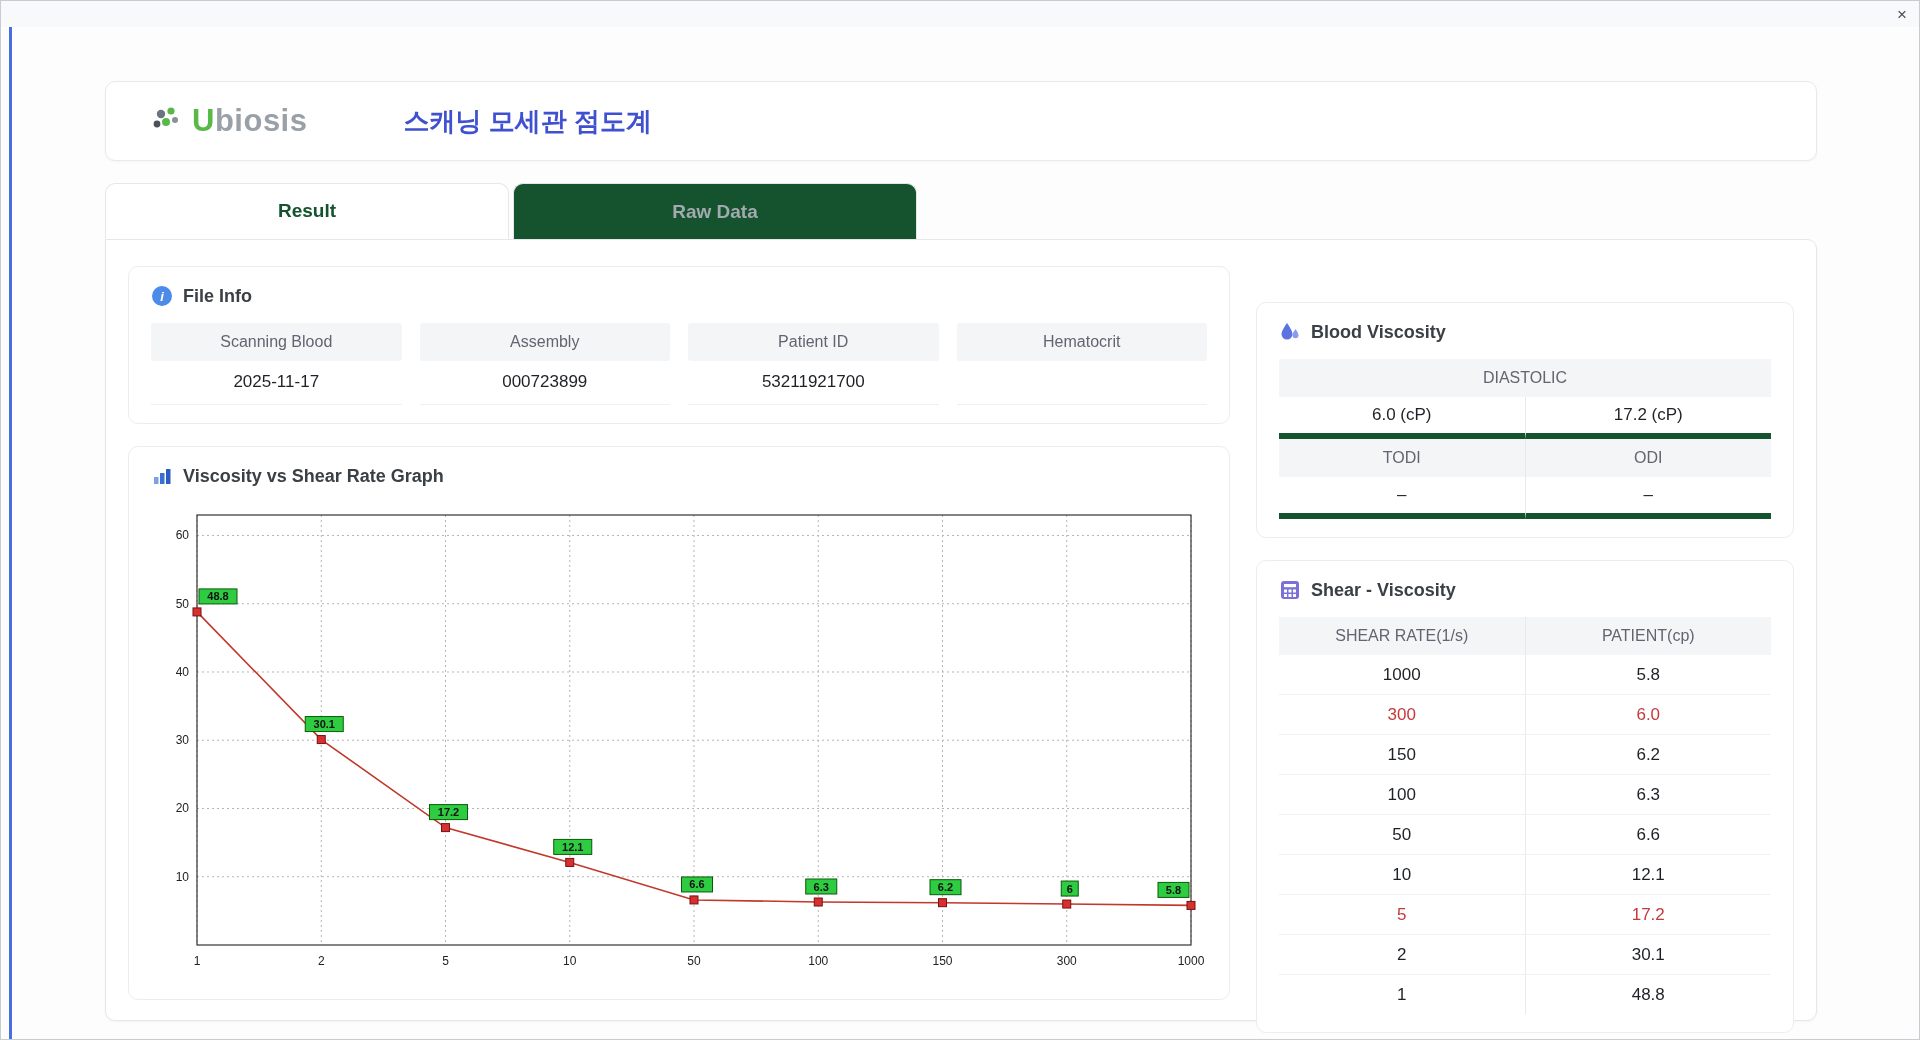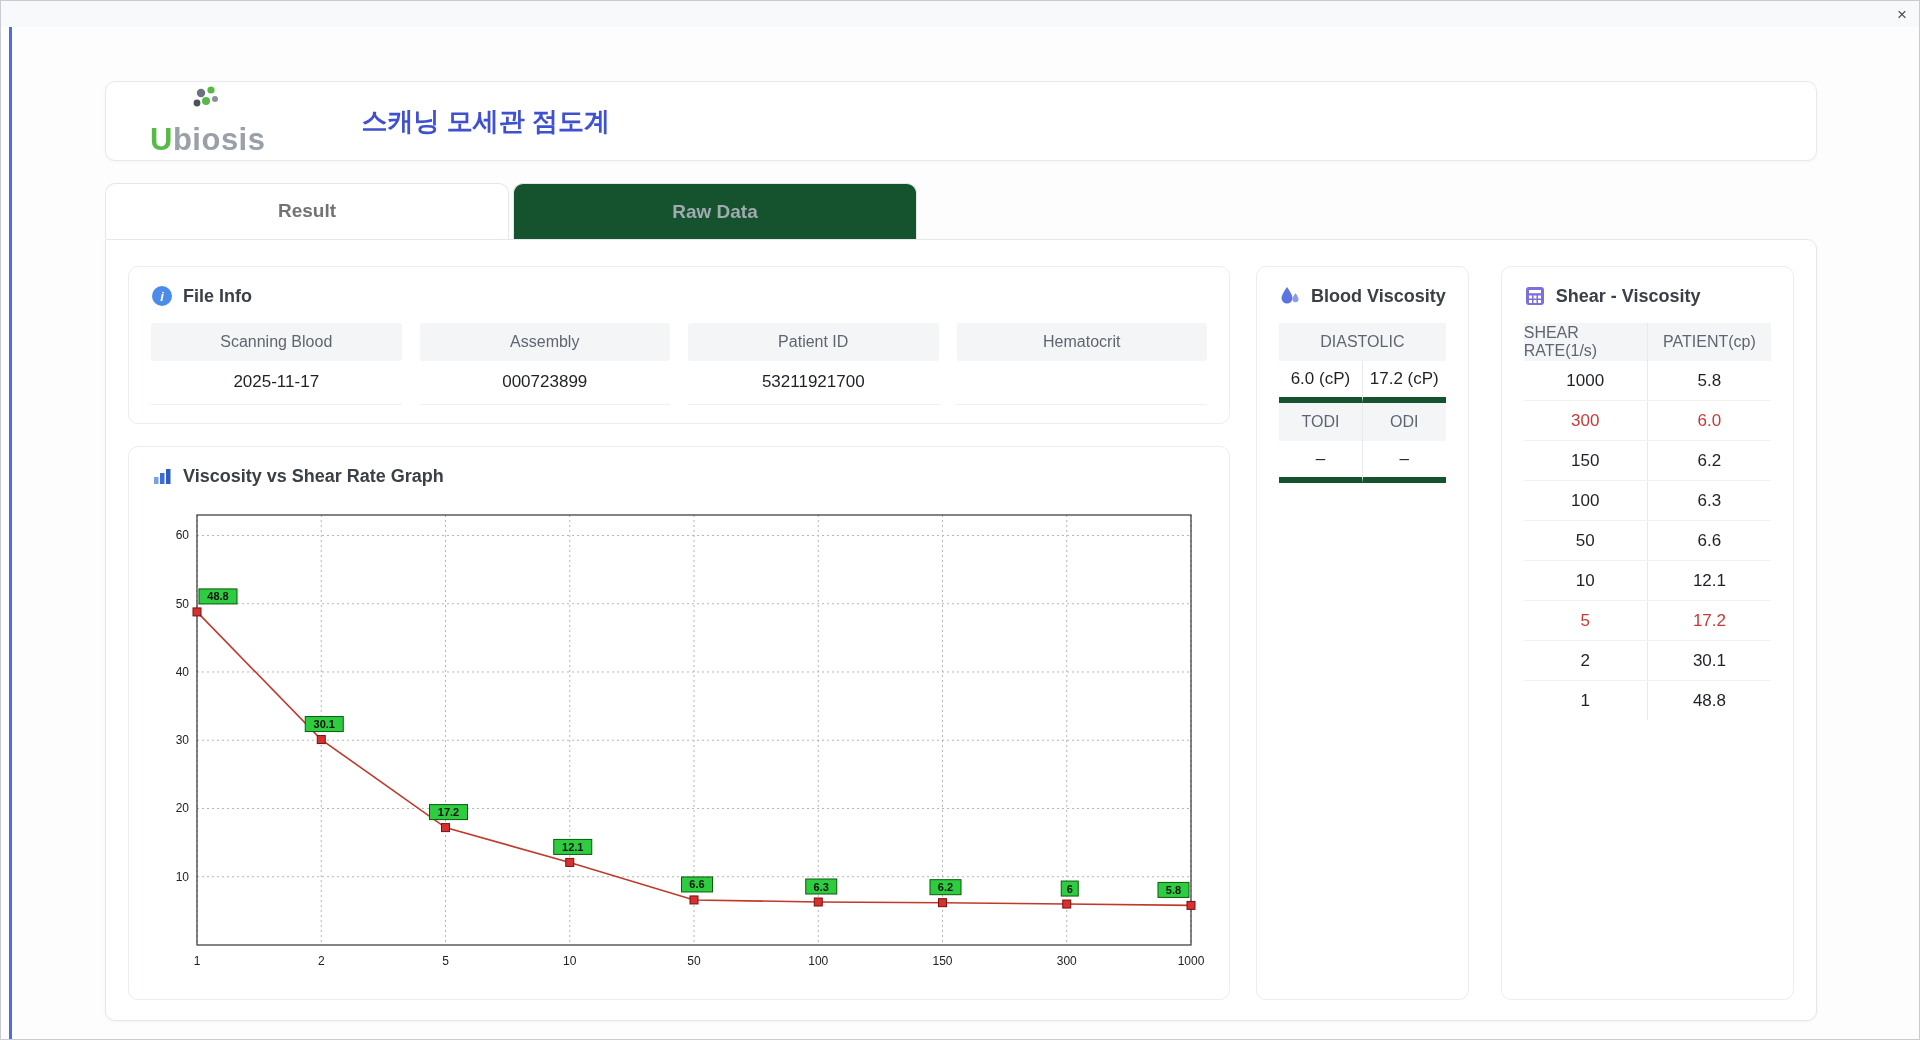--- a/index.html
+++ b/index.html
@@ -7,39 +7,39 @@
   .page { position:relative; width:1920px; height:1040px; background:#fdfdfe; border:1px solid #c8cbd0; overflow:hidden; }
   .titlebar { height:26px; background:#f7f9fa; display:flex; align-items:center; justify-content:flex-end; padding-right:12px; }
   .close-btn { font-size:17px; color:#4a4f55; line-height:1; cursor:default; }
   .left-accent { position:absolute; left:8px; top:26px; bottom:0; width:3px; background:#4a6ee0; }
 
   .content { padding:54px 100px 0 104px; }
 
   
   .header-card { width:1712px; height:80px; border:1px solid #e8e9ee; border-radius:10px; background:#fff;
                  display:flex; align-items:center; padding:0 44px; box-shadow:0 1px 3px rgba(0,0,0,.04); }
-  .logo { display:flex; align-items:center; gap:6px;flex-direction:column; }
+  .logo { display:flex; align-items:center; gap:6px; }
   .logo-text { font-size:31px; letter-spacing:.5px; font-weight:600; }
   .logo-u { color:#58b947; }
   .logo-rest { color:#9aa0a8; }
   .app-title { margin-left:96px; font-size:26px; font-weight:700; color:#3f51d1; }
 
   
   .tabs { display:flex; margin-top:22px; gap:4px; position:relative; z-index:2; }
   .tab { width:404px; height:56px; display:flex; align-items:center; justify-content:center;
          font-size:19px; border-top-left-radius:10px; border-top-right-radius:10px; cursor:default; }
-  .tab.active { background:#fff; border:1px solid #e6e7eb; border-bottom:1px solid #fff; color:#737373; font-weight:700; margin-bottom:-1px; }
+  .tab.active { background:#fff; border:1px solid #e6e7eb; border-bottom:1px solid #fff; color:#14532d; font-weight:700; margin-bottom:-1px; }
   .tab.inactive { background:#14532d; border:1px solid #e3e5e8; border-bottom:none; color:#a2a9b0; font-weight:600; }
 
   
   .main-card { width:1712px; height:782px; background:#fff; border:1px solid #e6e7eb;
                border-radius:0 10px 10px 10px; display:flex; gap:26px; padding:26px 22px 20px 22px;
                box-shadow:0 1px 3px rgba(0,0,0,.04); }
   .left-col { width:1102px; display:flex; flex-direction:column; gap:22px; }
-  .right-col { flex:1; display:flex; flex-direction:row; gap:32px; }
+  .right-col { flex:1; display:flex; flex-direction:column; gap:22px;margin-top:36px; }
 
   .card { border:1px solid #ebedf0; border-radius:10px; background:#fff; padding:18px 22px; }
   .card-title { display:flex; align-items:center; gap:10px; font-size:18px; font-weight:700; color:#3b4046; }
 
   
   .fi-fields { display:flex; gap:18px; margin-top:16px; }
   .fi-field { flex:1; text-align:center; border-bottom:1px solid #f0f0f3; }
   .fi-label { background:#f4f5f7; padding:10px 0; color:#5f6670; font-size:16px; border-radius:3px; }
   .fi-value { padding:11px 0 12px; color:#1e2126; font-size:17px; min-height:41px; }
 

